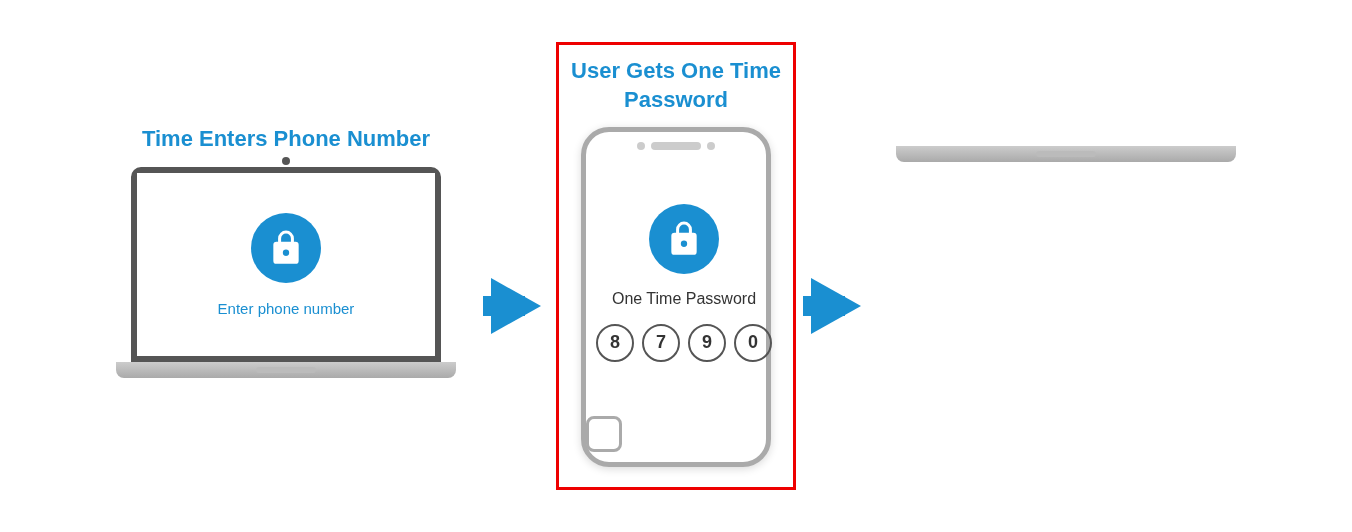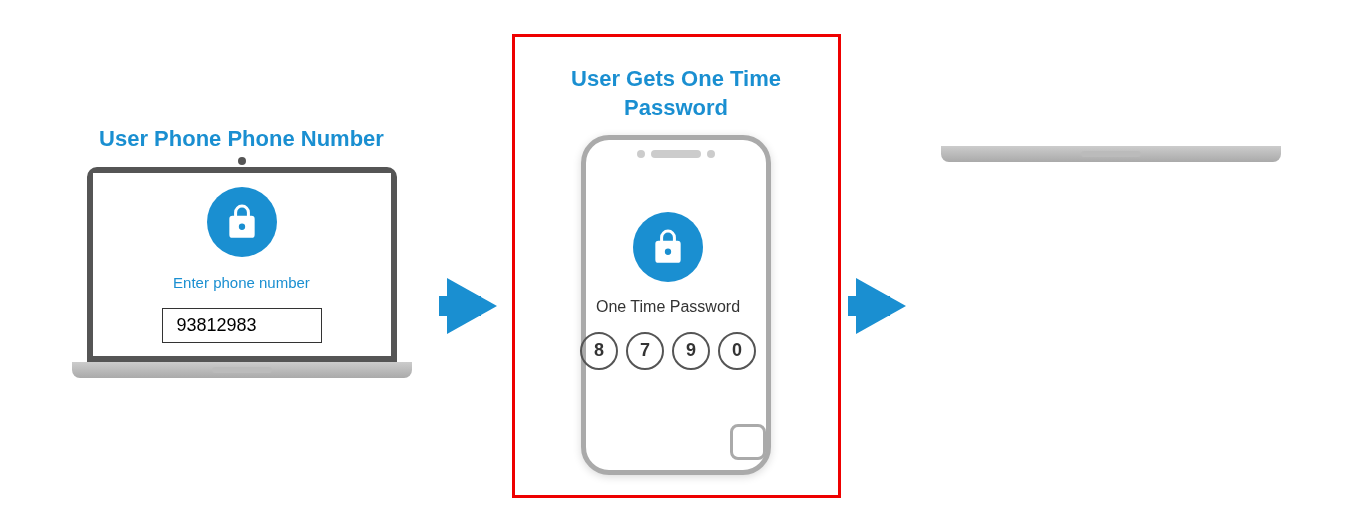--- a/index.html
+++ b/index.html
@@ -160,23 +160,23 @@
       width: 42px;
       height: 20px;
       background: #1a8fd1;
     }
 
     
     .phone-section {
       display: flex;
       flex-direction: column;
       align-items: center;
-      width: 329px;
+      width: 240px;
       border: 3px solid #e00;
-      padding: 28px 10px 20px;
+      padding: 12px 10px 20px;
       background: #fff;
     }
 
     .phone-title {
       font-size: 22px;
       font-weight: bold;
       color: #1a8fd1;
       text-align: center;
       margin-bottom: 12px;
       line-height: 1.3;
@@ -184,21 +184,21 @@
 
     
     .phone-device {
       width: 190px;
       height: 340px;
       background: #fff;
       border: 5px solid #aaa;
       border-radius: 28px;
       display: flex;
       flex-direction: column;
-      align-items: flex-end;
+      align-items: flex-start;
       position: relative;
       box-shadow: 0 2px 8px rgba(0,0,0,0.15);
     }
 
     .phone-top-bar {
       width: 100%;
       display: flex;
       align-items: center;
       justify-content: center;
       padding-top: 10px;
@@ -277,33 +277,32 @@
       text-align: left;
       letter-spacing: 2px;
     }
   </style>
 </head>
 <body>
 
 <div class="main-container">
 
   <div class="section">
-    <div class="section-title">User Phone  Phone Number</div>
+    <div class="section-title">Time Enters  Phone Number</div>
     <div class="laptop">
       <div class="laptop-screen-outer">
         <div class="laptop-notch"></div>
         <div class="laptop-screen-inner">
           <div class="icon-circle">
 
             <svg viewBox="0 0 24 24" xmlns="http://www.w3.org/2000/svg">
               <path d="M18 8h-1V6A5 5 0 0 0 7 6v2H6a2 2 0 0 0-2 2v10a2 2 0 0 0 2 2h12a2 2 0 0 0 2-2V10a2 2 0 0 0-2-2zm-6 9a2 2 0 1 1 0-4 2 2 0 0 1 0 4zm3.1-9H8.9V6a3.1 3.1 0 0 1 6.2 0v2z"></path>
             </svg>
           </div>
           <div class="screen-label">Enter phone number</div>
-          <input class="input-field" type="text" value="93812983" style="">
         </div>
       </div>
       <div class="laptop-base"></div>
     </div>
   </div>
 
   <div class="arrow-container">
     <div class="arrow"></div>
   </div>
 

